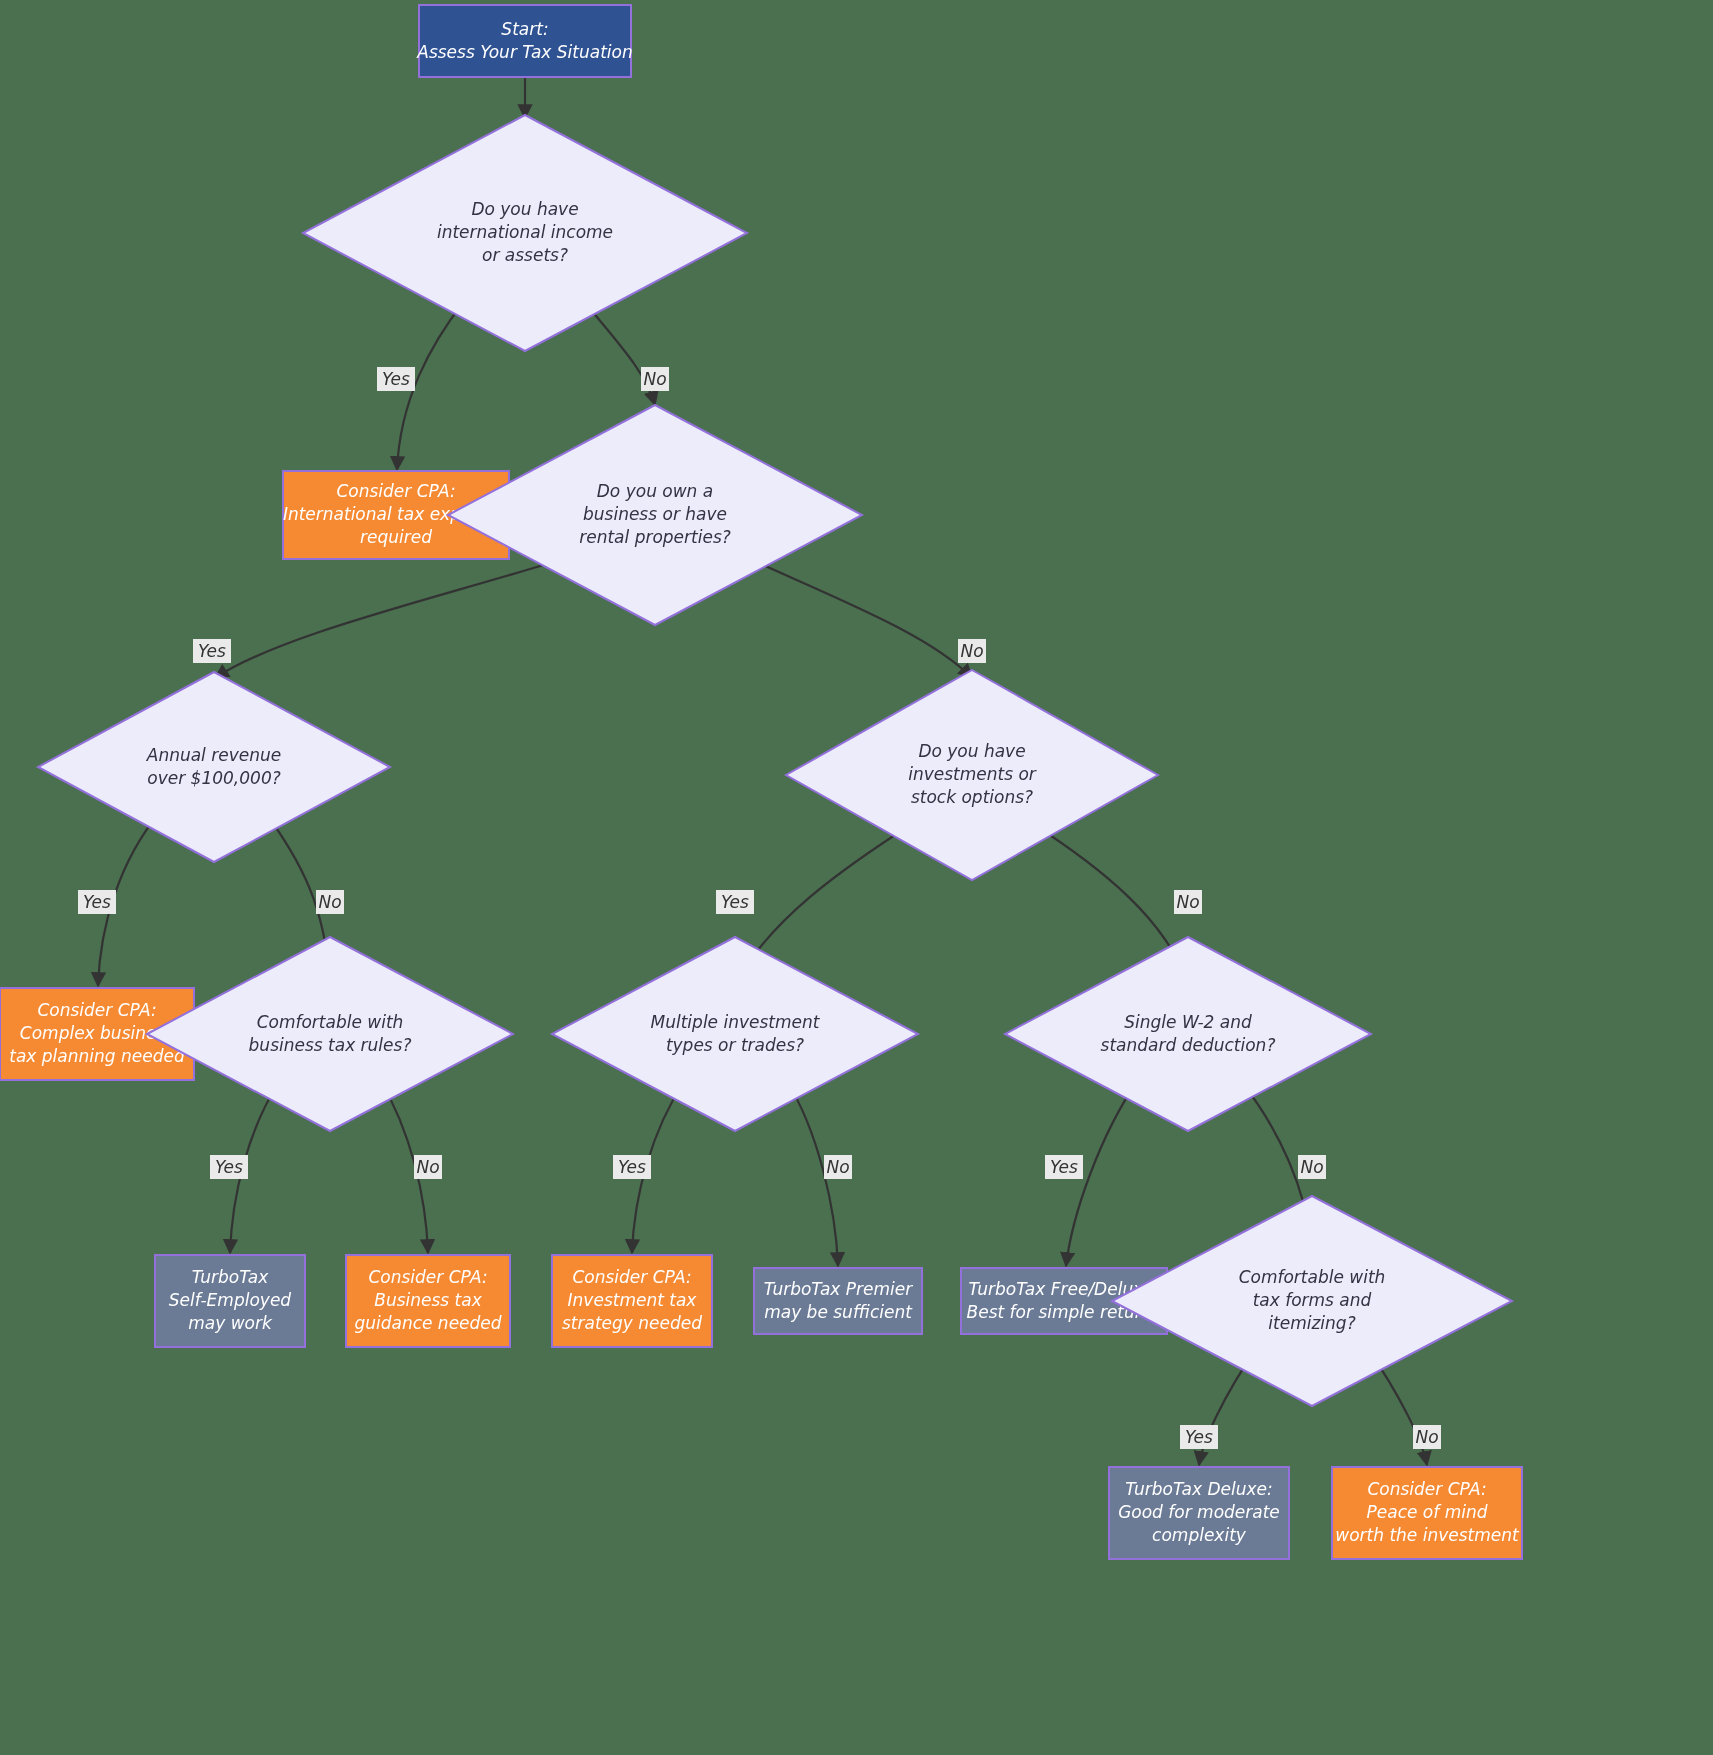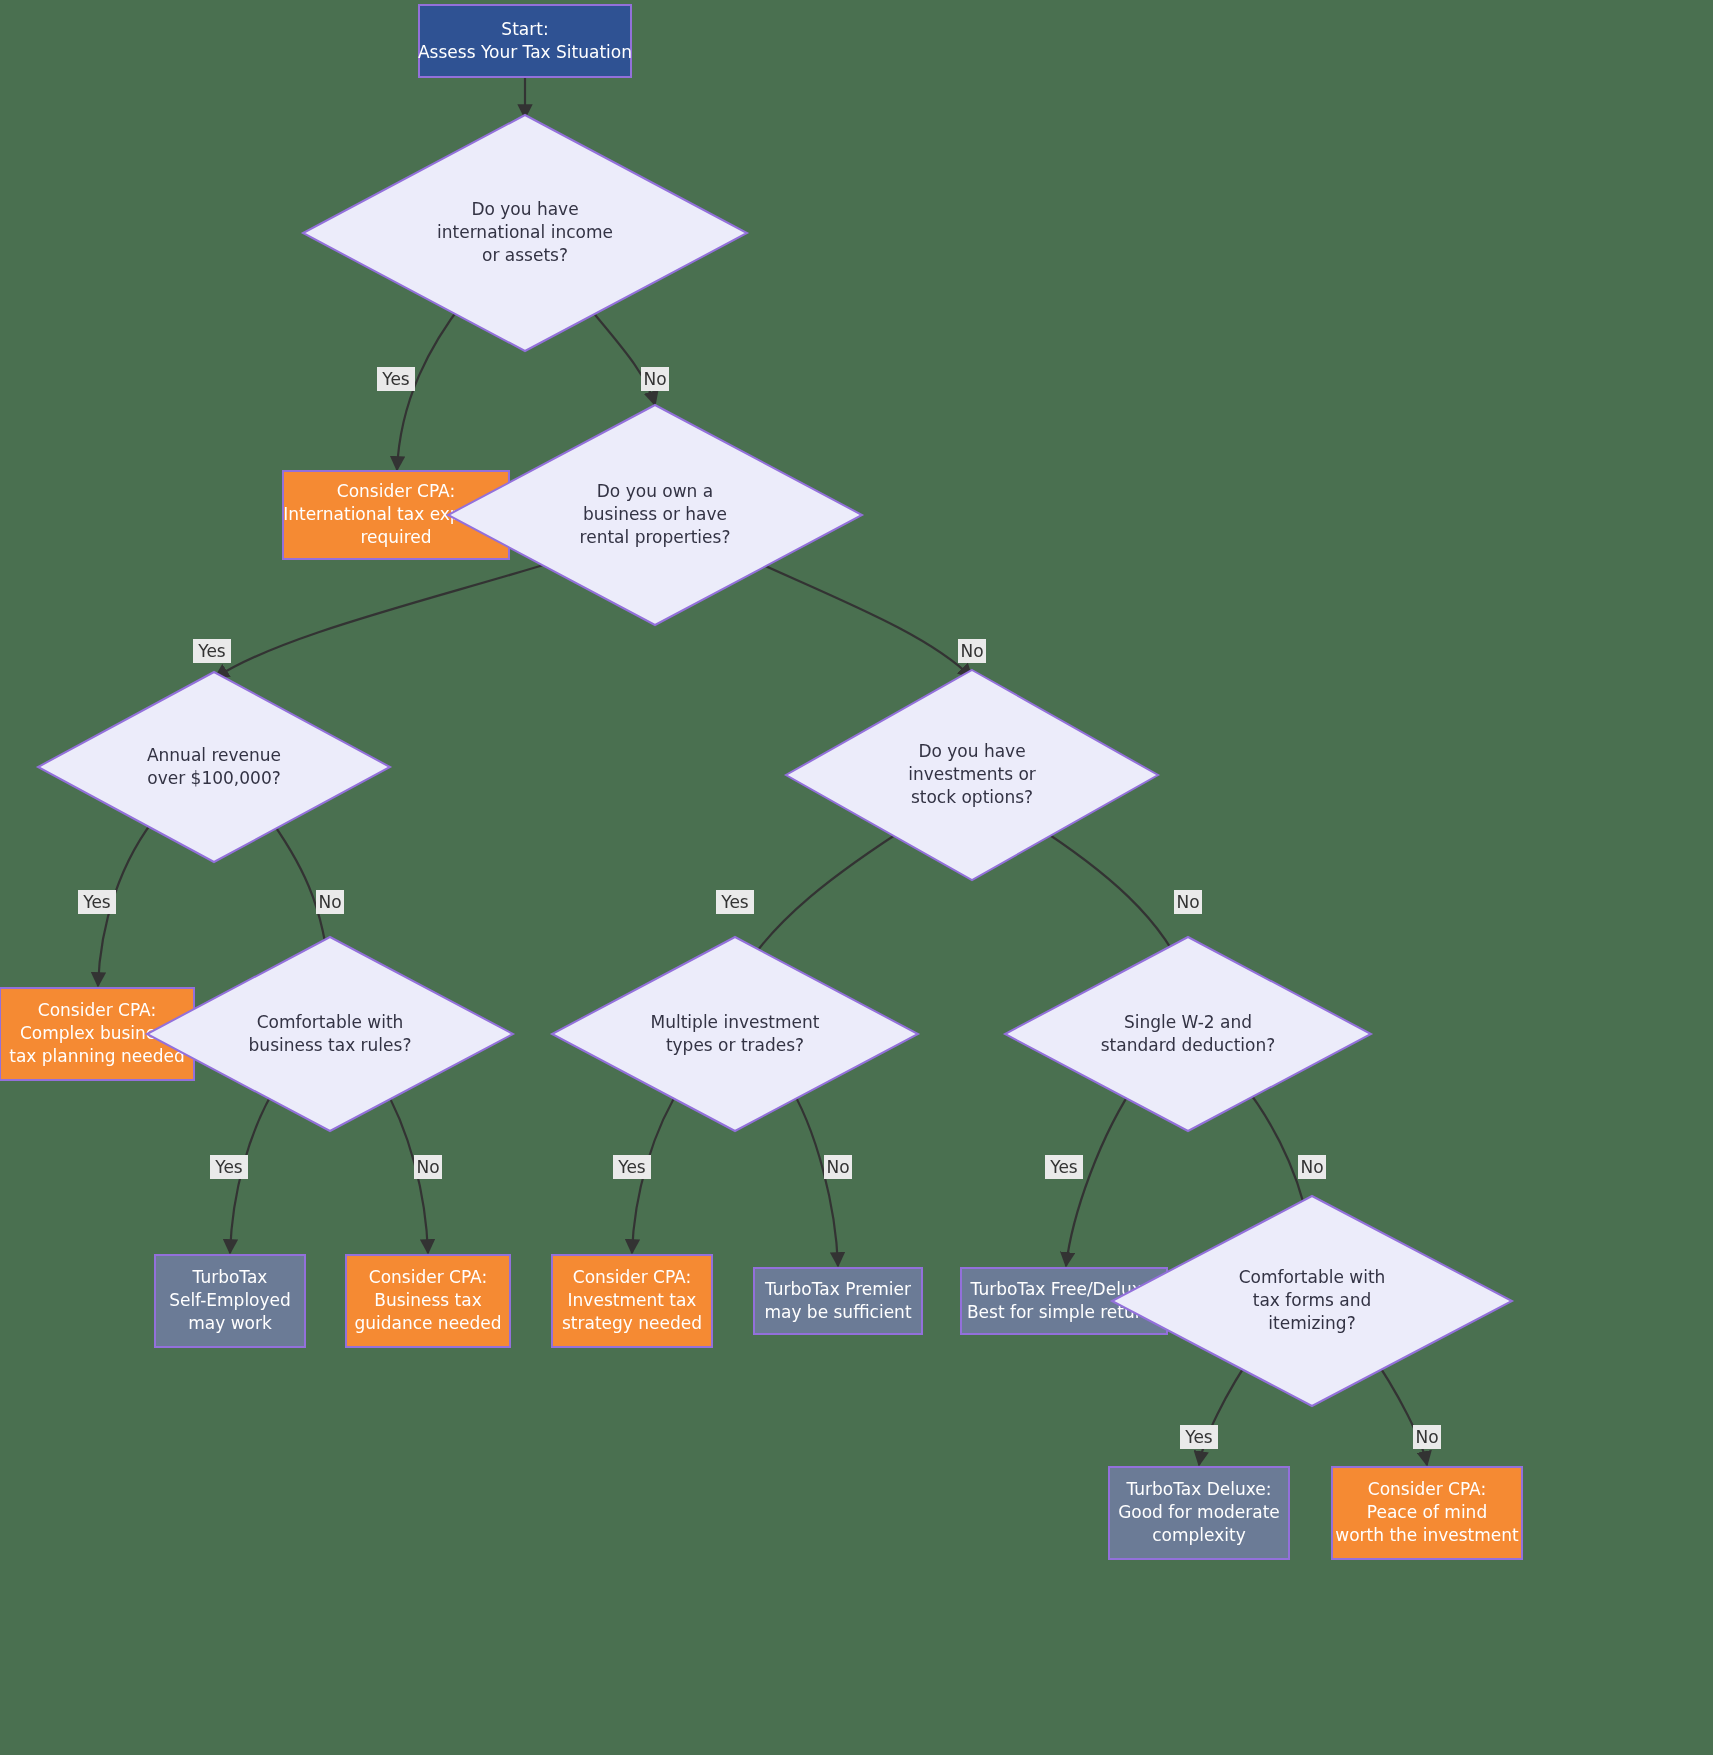--- a/index.html
+++ b/index.html
@@ -7,20 +7,21 @@
     padding: 0;
     background: #4a7050;
   }
   #canvas-wrap {
     position: relative;
     width: 1713px;
     height: 1755px;
     background: #4a7050;
     font-family: "DejaVu Sans", sans-serif;
     overflow: hidden;
+    font-style: italic;
   }
   svg#flow {
     position: absolute;
     left: 0;
     top: 0;
     width: 1713px;
     height: 1755px;
     display: block;
   }
   .node-shape {

